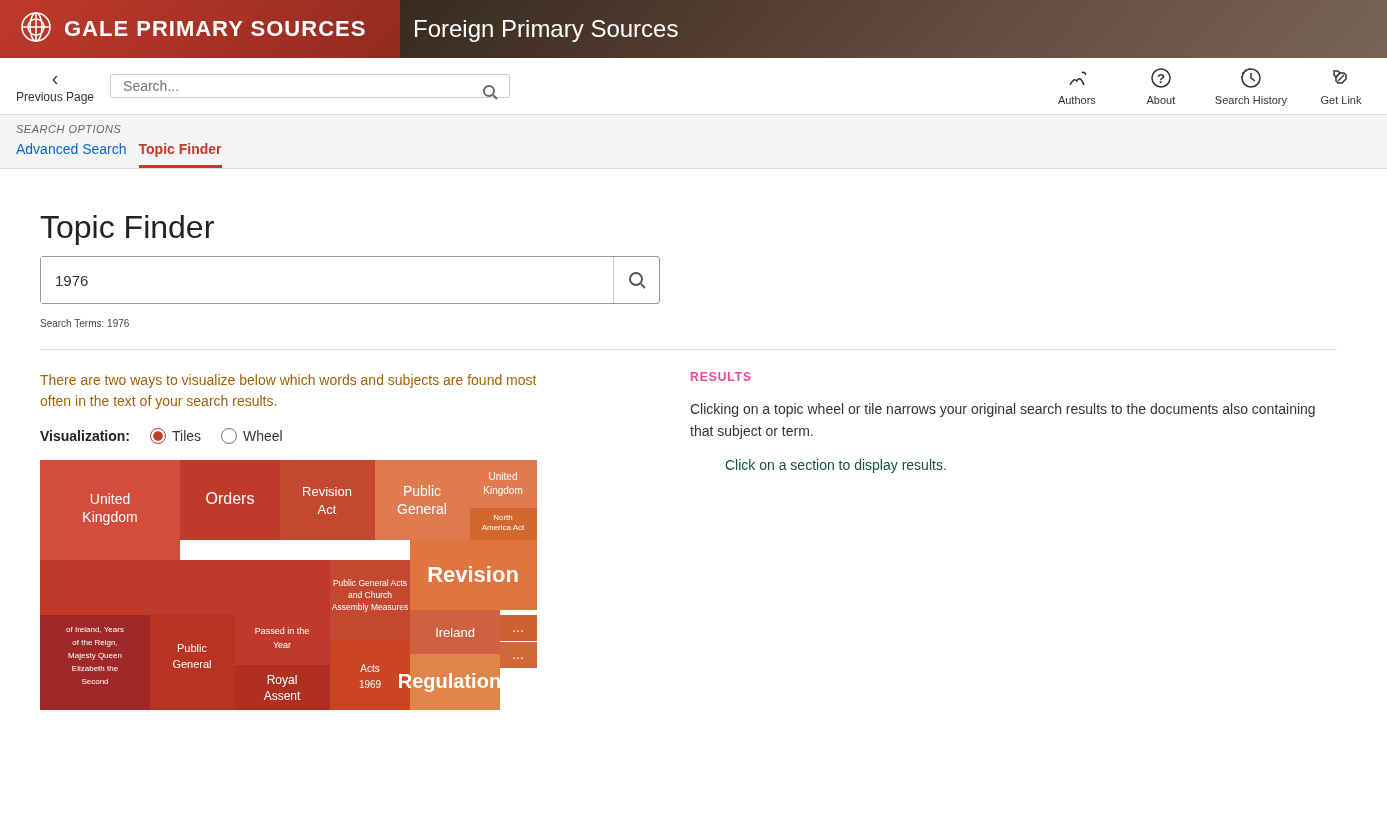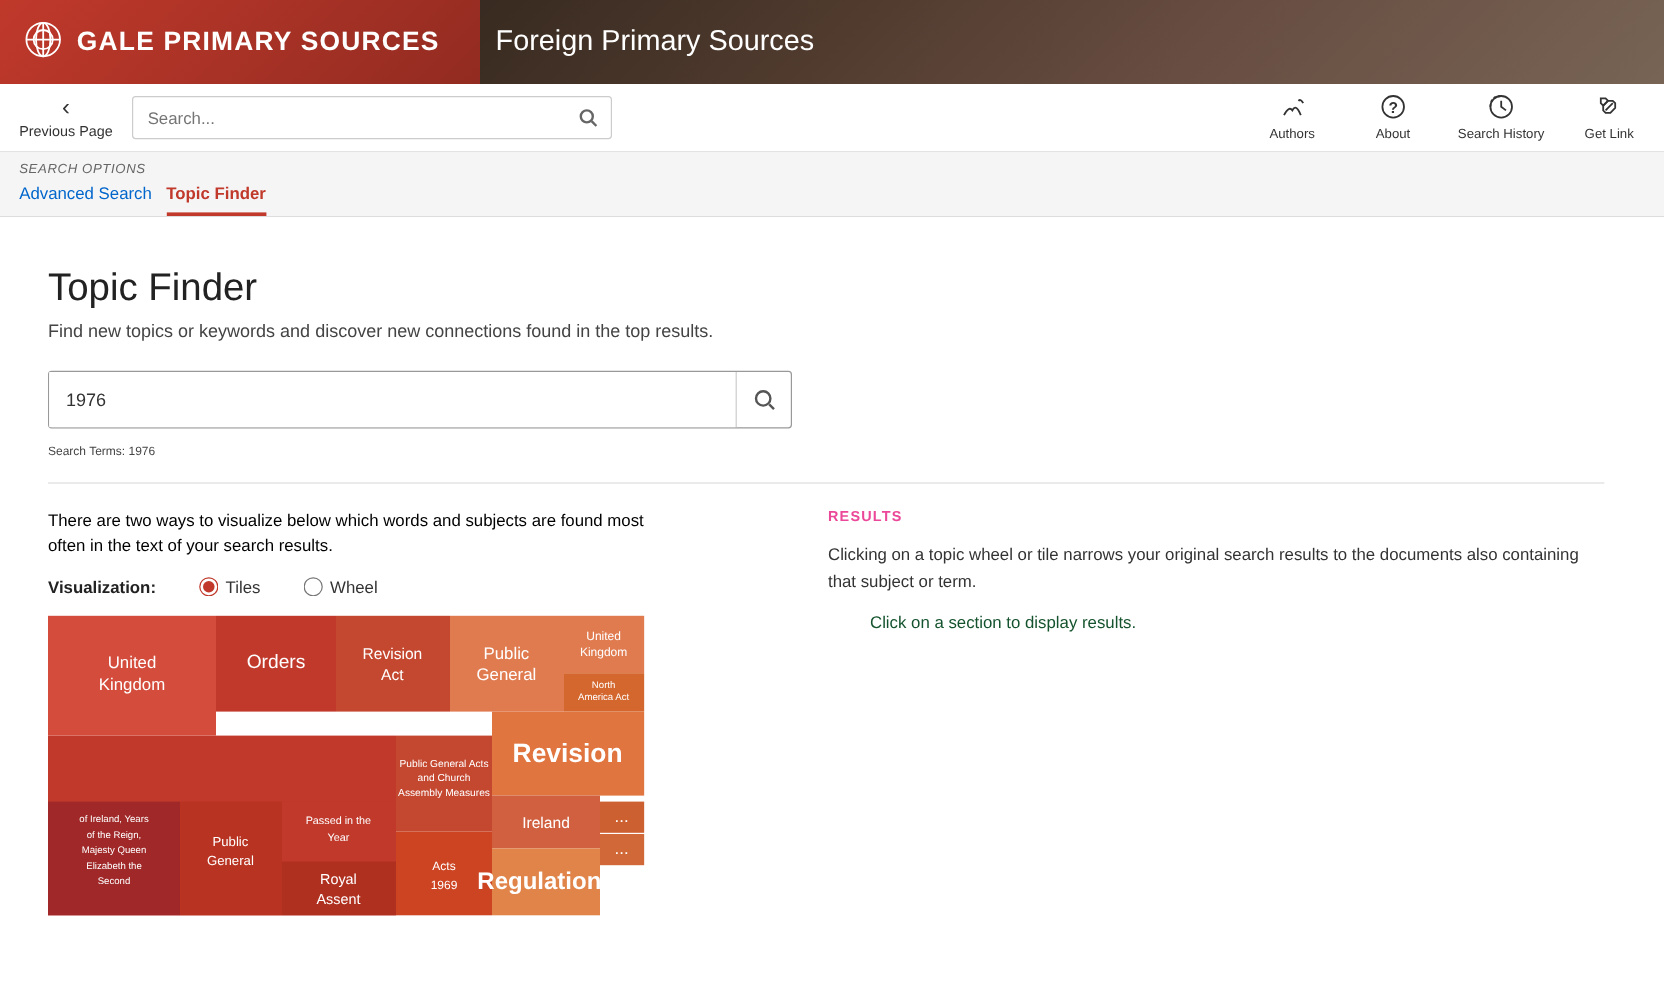--- a/index.html
+++ b/index.html
@@ -2,21 +2,21 @@
 <html><head>
   <meta charset="utf-8">
   <style>
     * { margin: 0; padding: 0; box-sizing: border-box; }
     body { font-family: Arial, sans-serif; background: #fff; width: 1387px; min-height: 822px; overflow-x: hidden; }
 
     
     .header-banner {
       display: flex;
       align-items: stretch;
-      height: 70px;
+      height: 58px;
       background: #222;
       position: relative;
       overflow: hidden;
       text-align: right;
     }
     .header-brand {
       display: flex;
       align-items: center;
       background: linear-gradient(135deg, #c0392b 0%, #922b21 100%);
       padding: 0 20px;
@@ -80,21 +80,21 @@
       line-height: 1;
       margin-bottom: 2px;
     }
     .search-bar-container {
       flex: 1;
       max-width: 400px;
       position: relative;
     }
     .search-bar-input {
       width: 100%;
-      height: 36px;
+      height: 24px;
       border: 1px solid #ccc;
       border-radius: 3px;
       padding: 0 40px 0 12px;
       font-size: 14px;
       color: #666;
       outline: none;
     }
     .search-bar-btn {
       position: absolute;
       right: 0;
@@ -227,29 +227,29 @@
     
     .results-area {
       display: flex;
       gap: 40px;
     }
     .visualization-section {
       flex: 0 0 610px;
     }
     .viz-description {
       font-size: 14px;
-      color: #000000;
+      color: #a16207;
       margin-bottom: 16px;
       max-width: 500px;
       line-height: 1.5;
     }
     .viz-options {
       display: flex;
       align-items: center;
-      gap: 36px;
+      gap: 20px;
       margin-bottom: 16px;
     }
     .viz-label {
       font-weight: bold;
       font-size: 14px;
       color: #222;
     }
     .viz-radio-label {
       display: flex;
       align-items: center;
@@ -381,21 +381,20 @@
 <div class="search-options-bar">
   <div class="search-options-label">SEARCH OPTIONS</div>
   <div class="search-options-tabs">
     <a class="search-option-tab link" href="#">Advanced Search</a>
     <div class="search-option-tab active">Topic Finder</div>
   </div>
 </div>
 
 <div class="main-content">
   <h1 class="page-title">Topic Finder</h1>
-  <p class="page-description">Find new topics or keywords and discover new connections found in the top results.</p>
 
   <div class="topic-search-container">
     <input class="topic-search-input" type="text" value="1976" style="">
     <button class="topic-search-btn">
       <svg width="18" height="18" viewBox="0 0 18 18" fill="none" stroke="#555" stroke-width="2">
         <circle cx="8" cy="8" r="6"></circle>
         <line x1="13" y1="13" x2="17" y2="17"></line>
       </svg>
     </button>
   </div>

